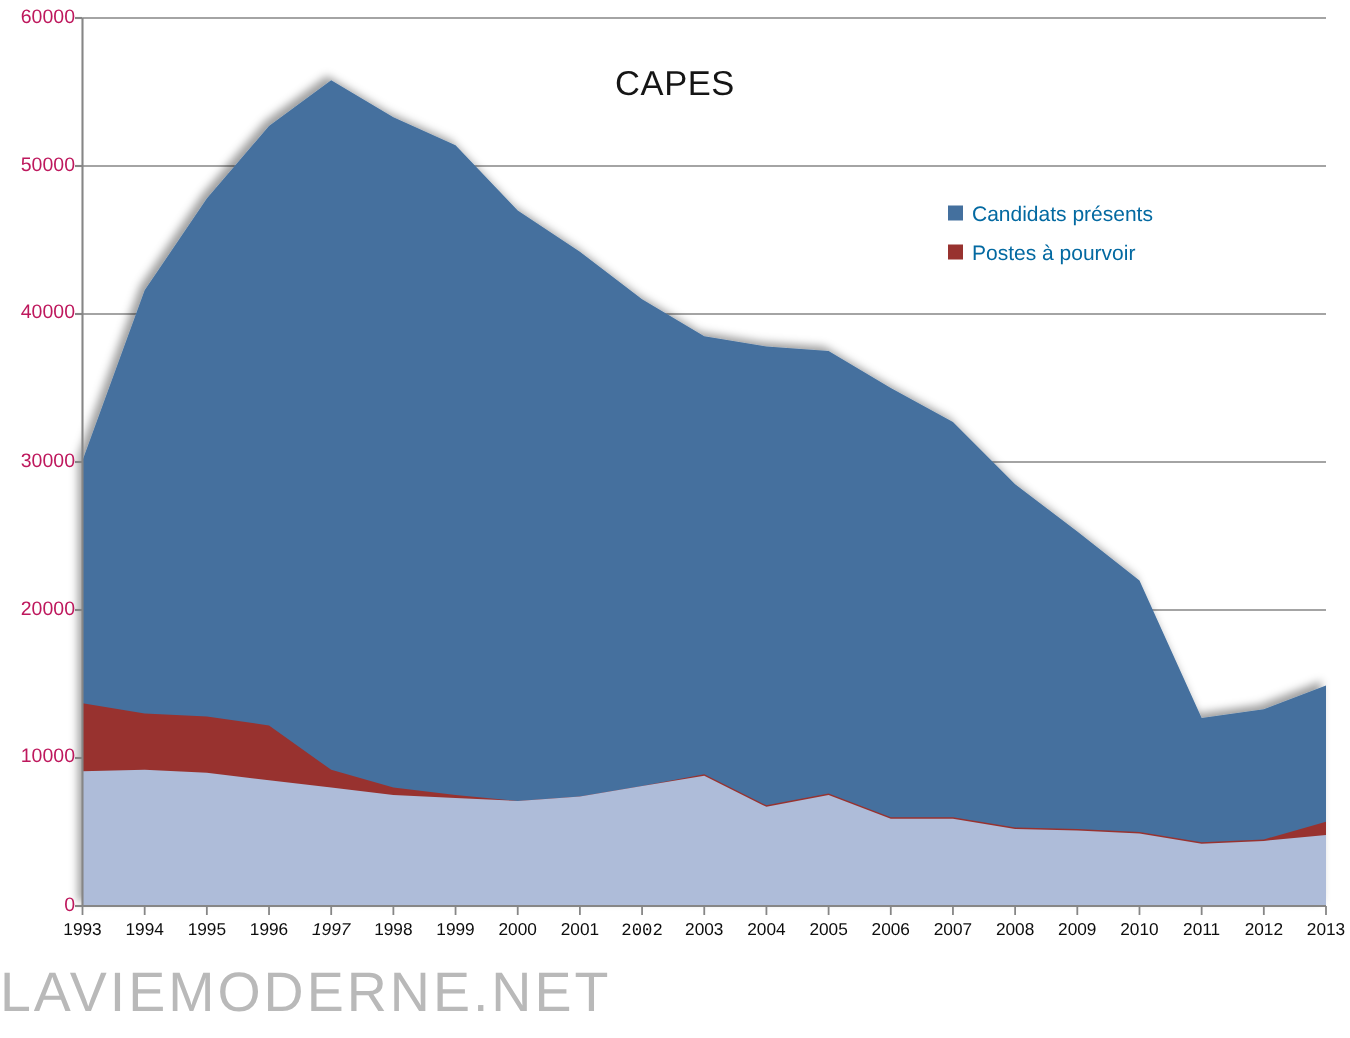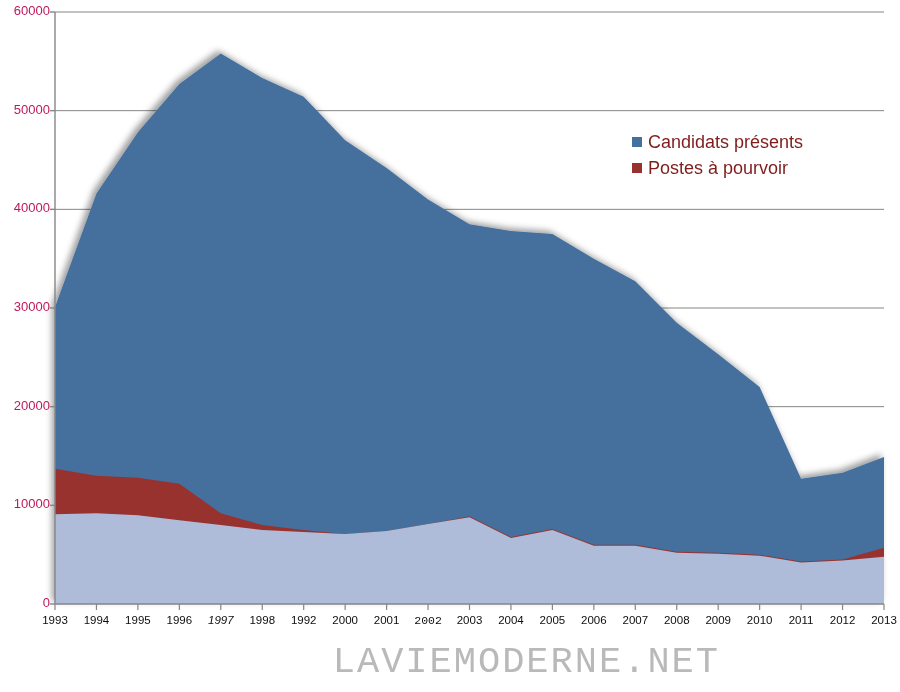--- a/index.html
+++ b/index.html
@@ -43,22 +43,22 @@
     height: 26px;
     margin-bottom: 0px;
   }
   .legend-swatch {
     width: 10px;
     height: 10px;
     margin-right: 6px;
     flex: 0 0 auto;
   }
   .legend-label {
-    font-size: 18px;
-    color: #7f1d1d;
+    font-size: 14px;
+    color: #0369a1;
     white-space: nowrap;
     font-family: "Liberation Sans", sans-serif;
   }
   .ytick-label {
     position: absolute;
     right: 0;
     width: 48px;
     text-align: right;
     font-size: 13px;
     color: #be185d;
@@ -78,25 +78,25 @@
     text-align: center;
     font-family: "Liberation Sans", sans-serif;
     transform: translateX(-50%);
     white-space: nowrap;
   }
   .watermark {
     position: absolute;
     left: 0;
     top: 641px;
     width: 720px;
-    text-align: right;
+    text-align: left;
     font-size: 37px;
     letter-spacing: 2px;
     color: #b9b9b9;
-    font-family: Liberation Mono, monospace;
+    font-family: Liberation Sans, sans-serif;
     user-select: none;
   }
   svg.plot {
     position: absolute;
     left: 0;
     top: 0;
   }
 </style>
 </head>
 <body>
@@ -167,37 +167,38 @@
       <div class="ytick-label" style="top: 101.667px;">50000</div>
       <div class="ytick-label" style="top: 3px;">60000</div>
     </div>
   <div id="xtick-wrap">
       <div class="xtick-label" style="left: 55px; top: 614px;">1993</div>
       <div class="xtick-label" style="left: 96.45px; top: 614px;">1994</div>
       <div class="xtick-label" style="left: 137.9px; top: 614px;">1995</div>
       <div class="xtick-label" style="left: 179.35px; top: 614px;">1996</div>
       <div class="xtick-label" style="left: 220.8px; top: 614px; font-style: italic;">1997</div>
       <div class="xtick-label" style="left: 262.25px; top: 614px;">1998</div>
-      <div class="xtick-label" style="left: 303.7px; top: 614px;">1992</div>
+      <div class="xtick-label" style="left: 303.7px; top: 614px;">1999</div>
       <div class="xtick-label" style="left: 345.15px; top: 614px;">2000</div>
       <div class="xtick-label" style="left: 386.6px; top: 614px;">2001</div>
       <div class="xtick-label" style="left: 428.05px; top: 614px; font-family: Liberation Mono, monospace;">2002</div>
       <div class="xtick-label" style="left: 469.5px; top: 614px;">2003</div>
       <div class="xtick-label" style="left: 510.95px; top: 614px;">2004</div>
       <div class="xtick-label" style="left: 552.4px; top: 614px;">2005</div>
       <div class="xtick-label" style="left: 593.85px; top: 614px;">2006</div>
       <div class="xtick-label" style="left: 635.3px; top: 614px;">2007</div>
       <div class="xtick-label" style="left: 676.75px; top: 614px;">2008</div>
       <div class="xtick-label" style="left: 718.2px; top: 614px;">2009</div>
       <div class="xtick-label" style="left: 759.65px; top: 614px;">2010</div>
       <div class="xtick-label" style="left: 801.1px; top: 614px;">2011</div>
       <div class="xtick-label" style="left: 842.55px; top: 614px;">2012</div>
       <div class="xtick-label" style="left: 884px; top: 614px;">2013</div>
     </div>
 
+  <div class="chart-title">CAPES</div>
 
   <div class="legend">
     <div class="legend-row">
       <span class="legend-swatch" style="background:#44709E"></span>
       <span class="legend-label">Candidats présents</span>
     </div>
     <div class="legend-row">
       <span class="legend-swatch" style="background:#98322F"></span>
       <span class="legend-label">Postes à pourvoir</span>
     </div>

